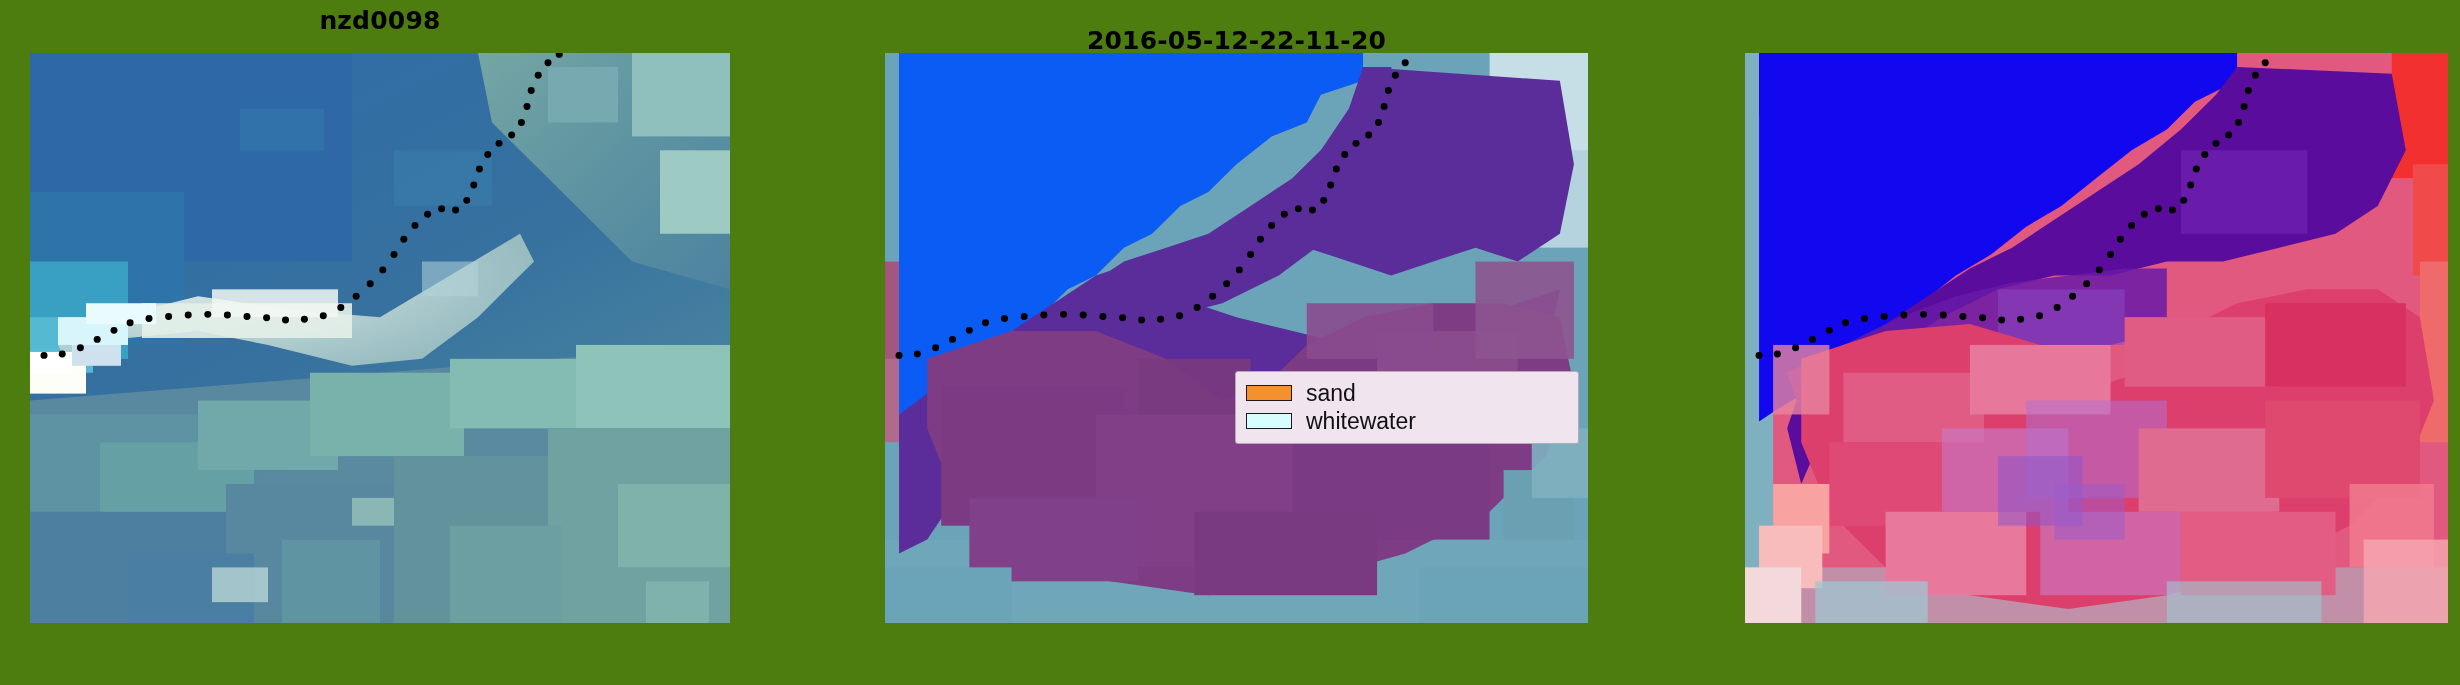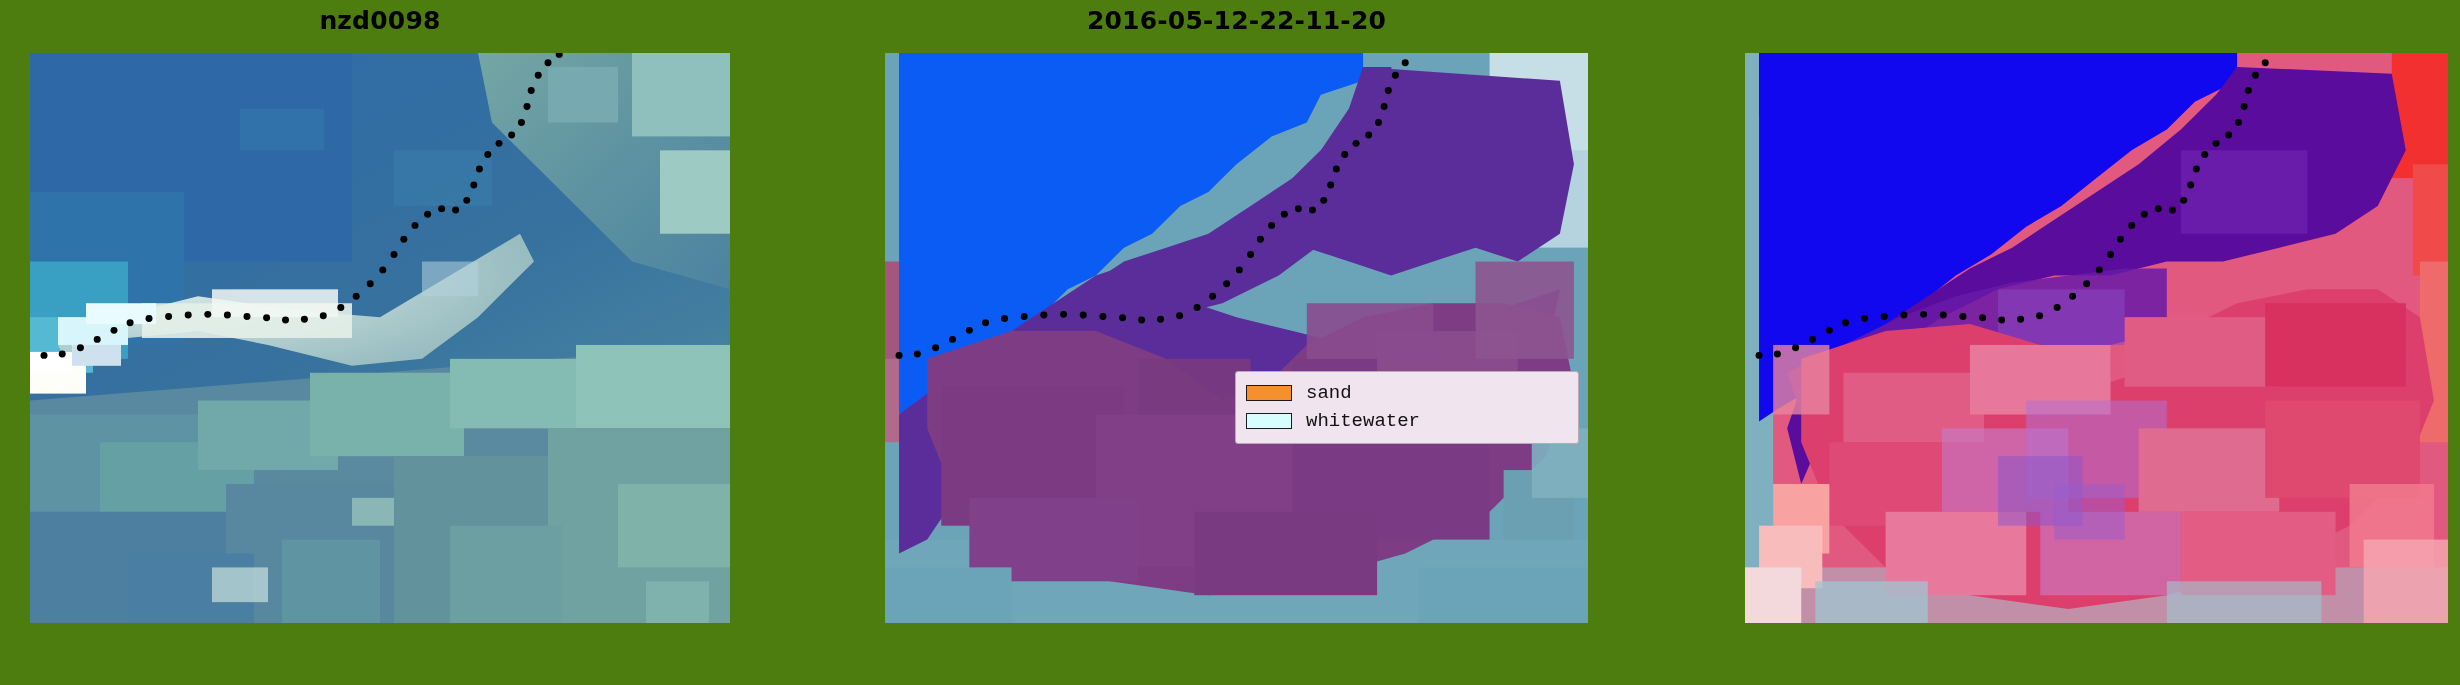--- a/index.html
+++ b/index.html
@@ -81,23 +81,23 @@
     align-items: center;
     justify-content: center;
     height: 16px;
   }
   .legend-line {
     width: 46px;
     height: 3px;
     background: #000000;
   }
   .legend-label {
-    font-size: 19px;
+    font-size: 23px;
     color: #111111;
-    font-family: Liberation Mono, monospace;
+    font-family: Liberation Sans, sans-serif;
     white-space: nowrap;
   }
 </style>
 </head>
 <body>
 
 <div class="figure">
 
   <div class="panel-title" style="left:30px; width:700px;">nzd0098</div>
   <div class="panel" style="left:30px; width:700px;">
@@ -197,21 +197,21 @@
         <circle cx="70.2" cy="10" r="0.5"></circle>
           <circle cx="71" cy="7.7" r="0.5"></circle>
         <circle cx="71.6" cy="5.4" r="0.5"></circle>
           <circle cx="72.6" cy="3.2" r="0.5"></circle>
         <circle cx="74" cy="1.4" r="0.5"></circle>
           <circle cx="75.6" cy="0.2" r="0.5"></circle>
       </g>
     </svg>
   </div>
 
-  <div class="panel-title" style="left:885px; width:703px;">2016-05-12-22-11-20</div>
+  <div class="panel-title" style="left:885px; width:703px;margin-top:20px;">2016-05-12-22-11-20</div>
   <div class="panel" style="left:885px; width:703px;">
     <svg class="img-canvas" viewBox="0 0 100 82" preserveAspectRatio="none">
       <rect x="0" y="0" width="100" height="82" fill="#7fb0c0"></rect>
 
       <rect x="0" y="0" width="100" height="82" fill="#6ba4b8"></rect>
       <rect x="86" y="0" width="14" height="16" fill="#c6dfe7"></rect>
       <rect x="92" y="14" width="8" height="14" fill="#b4d3de"></rect>
       <rect x="0" y="0" width="8" height="82" fill="#6ba4b8"></rect>
       <rect x="0" y="70" width="100" height="12" fill="#6fa6ba"></rect>
 

